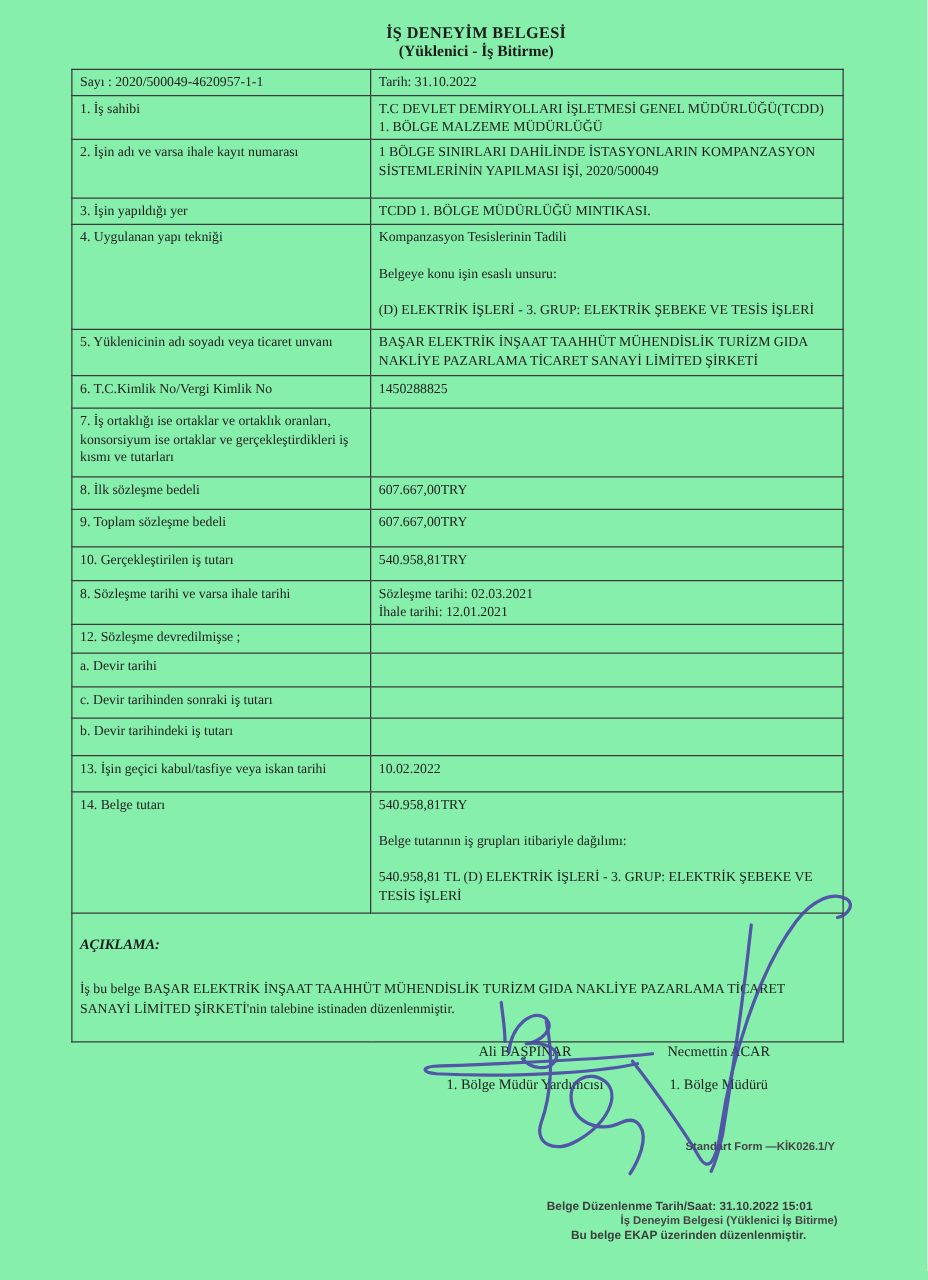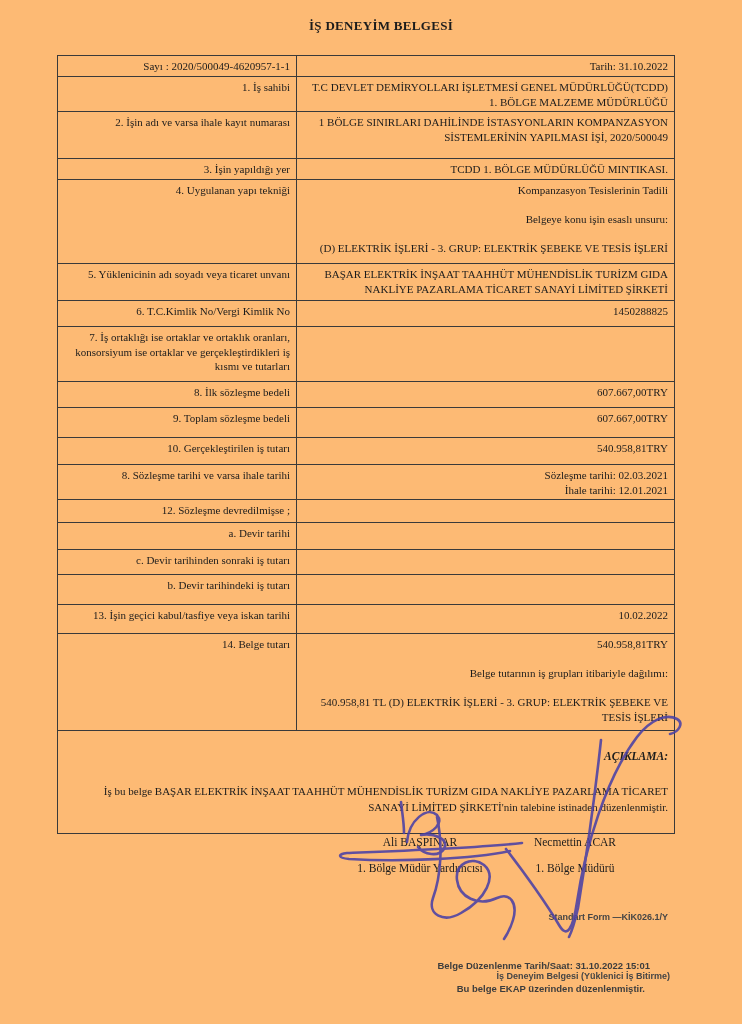--- a/index.html
+++ b/index.html
@@ -7,21 +7,21 @@
     padding: 0;
     width: 742px;
     height: 1024px;
     background: #ffffff;
     overflow: hidden;
   }
   .page {
     position: relative;
     width: 742px;
     height: 1024px;
-    background: #fdba74;
+    background: #86efac;
     font-family: "Liberation Serif", "DejaVu Serif", serif;
     color: #1c1c1c;
   }
   .title-block {
     position: absolute;
     left: 57px;
     top: 18px;
     width: 618px;
     padding-left: 30px;
     box-sizing: border-box;
@@ -46,21 +46,20 @@
     table-layout: fixed;
   }
   table.doc-table td {
     border: 1px solid #3a3a3a;
     vertical-align: top;
     padding: 3px 6px 2px 6px;
     font-size: 11px;
     line-height: 1.32;
     white-space: pre-line;
     overflow: hidden;
-    text-align: right;
   }
   td.col-label { width: 226px; }
   td.indent { padding-left: 28px; }
   td.acik {
     padding: 4px 8px;
   }
   .acik-head {
     font-weight: bold;
     font-size: 11.5px;
     margin-bottom: 6px;
@@ -96,20 +95,21 @@
     pointer-events: none;
   }
 </style>
 </head>
 <body>
 
 <div class="page">
 
   <div class="title-block">
     <div class="title-line1">İŞ DENEYİM BELGESİ</div>
+    <div class="title-line2">(Yüklenici - İş Bitirme)</div>
   </div>
 
   <table class="doc-table">
     <tbody>
       <tr style="height:21px">
         <td class="col-label">Sayı : 2020/500049-4620957-1-1</td>
         <td>Tarih: 31.10.2022</td>
       </tr>
       <tr style="height:28px">
         <td class="col-label">1. İş sahibi</td>

